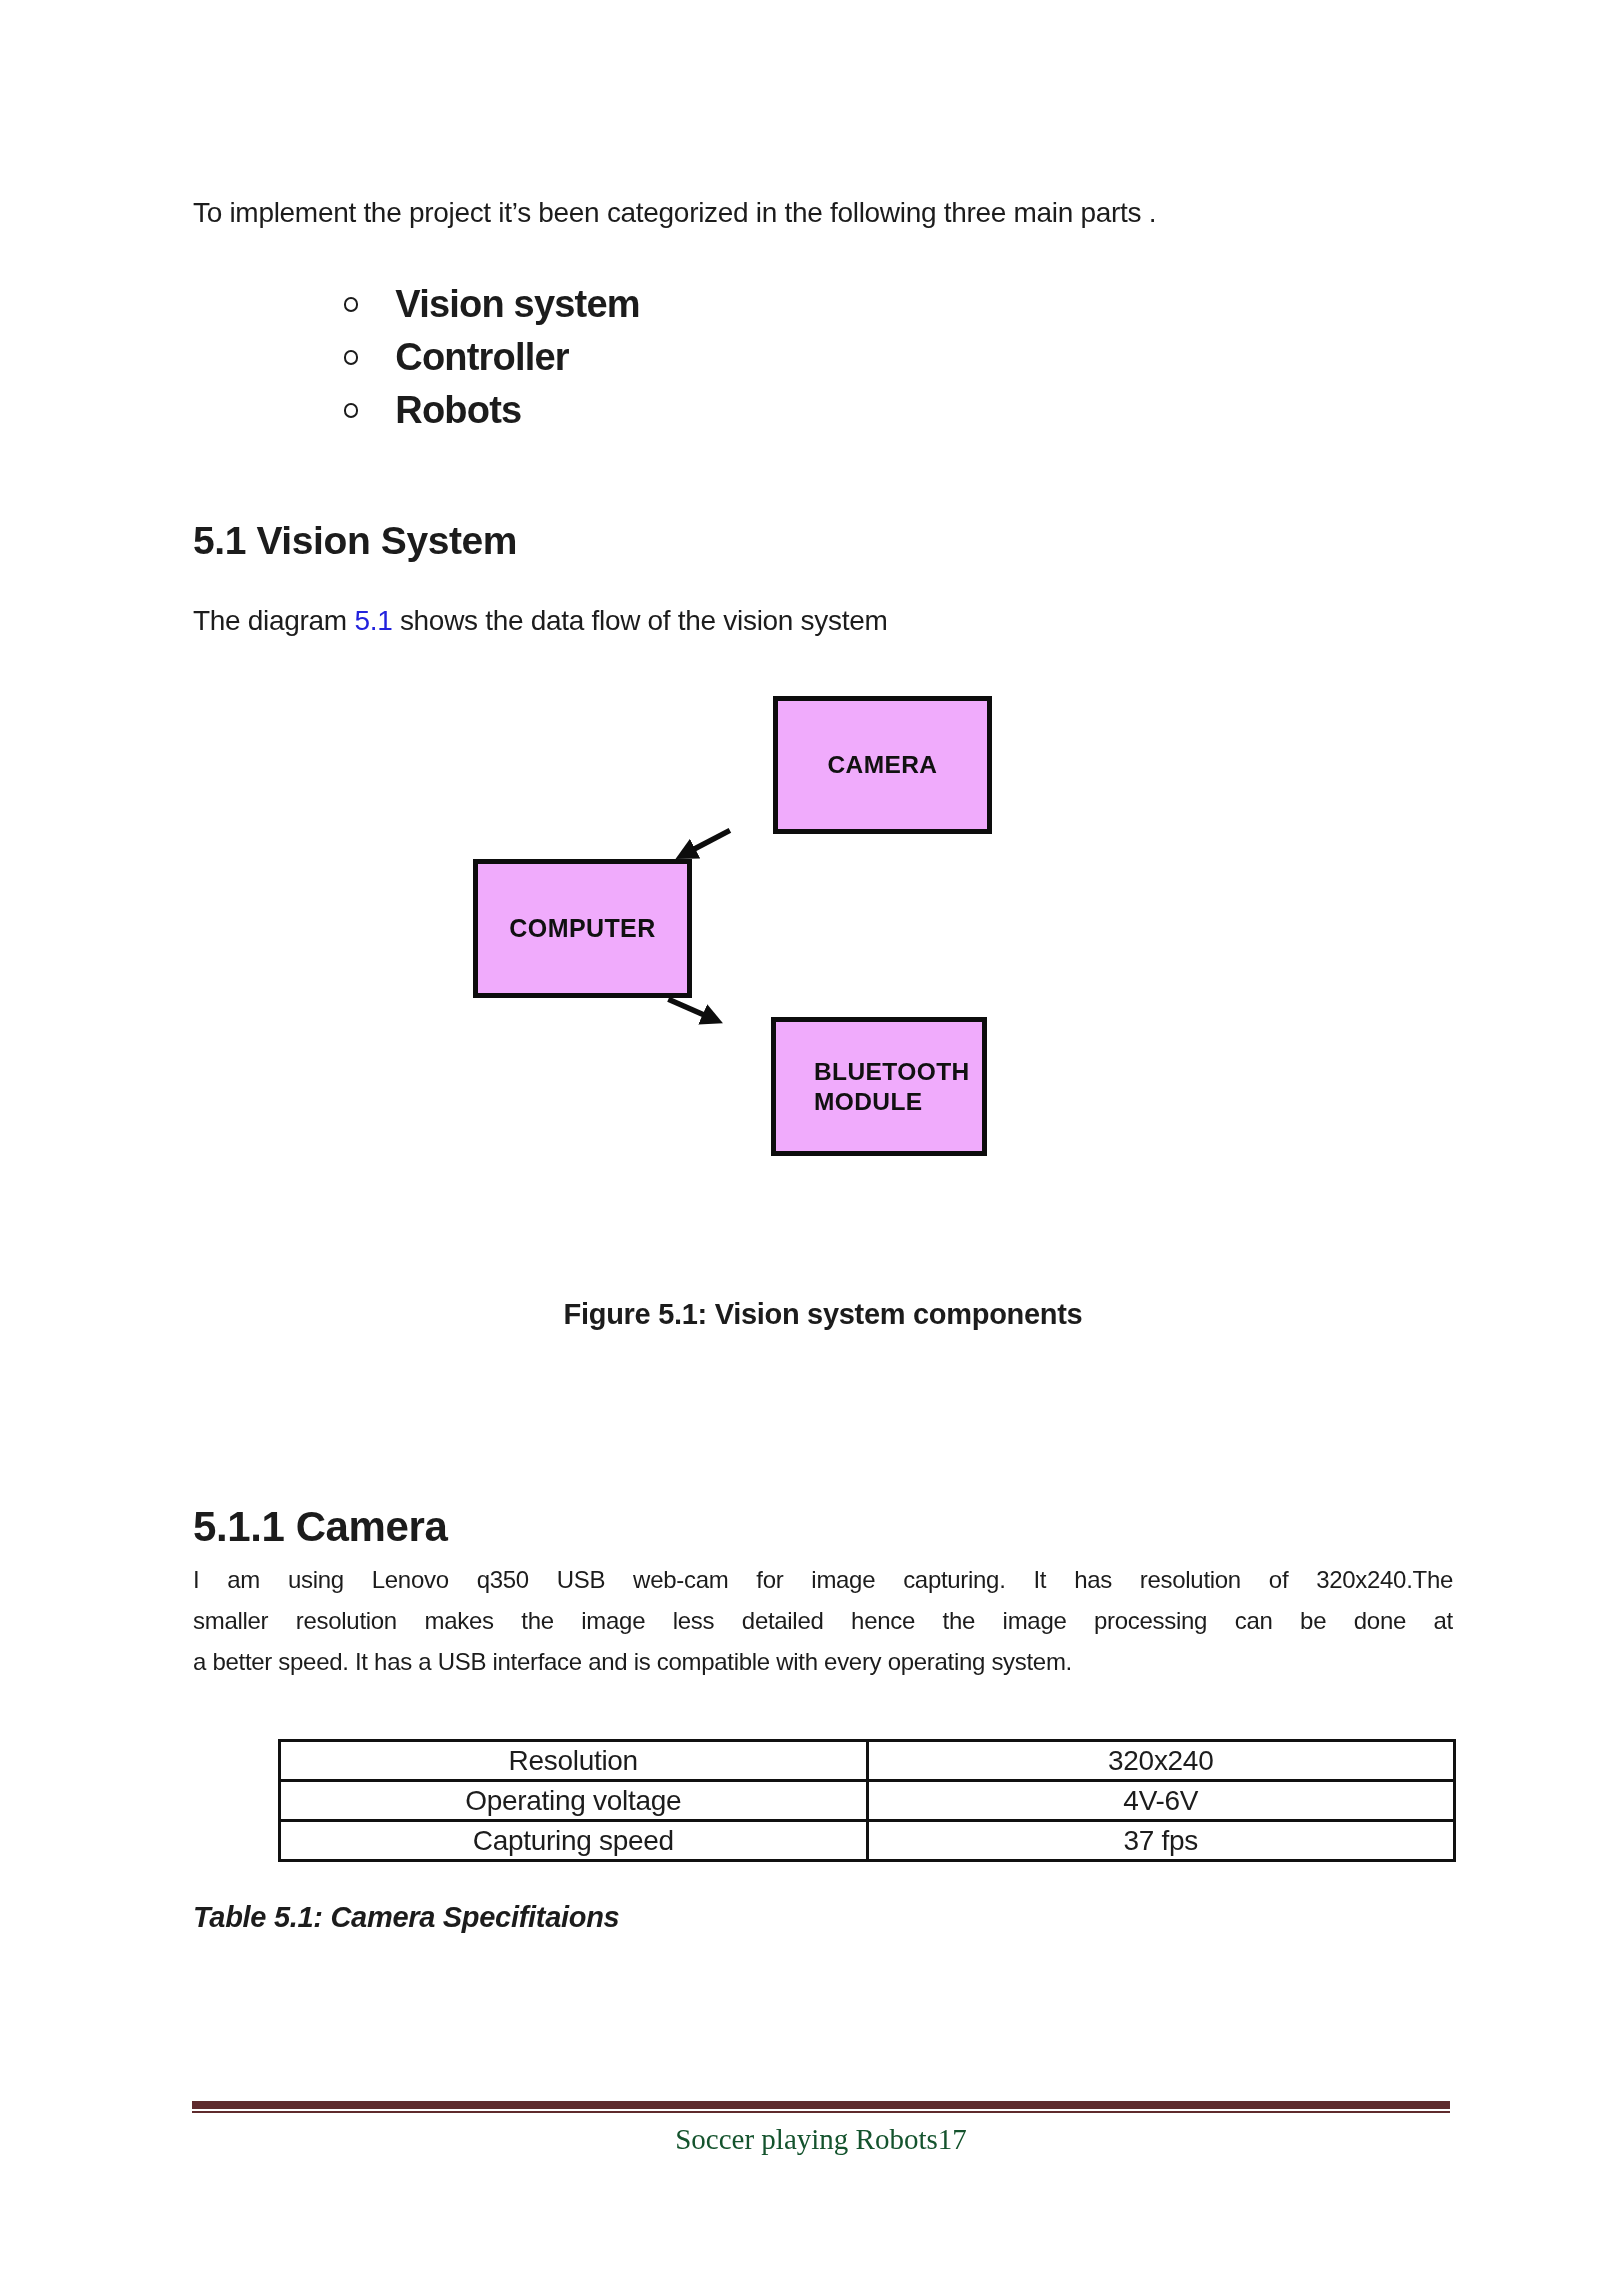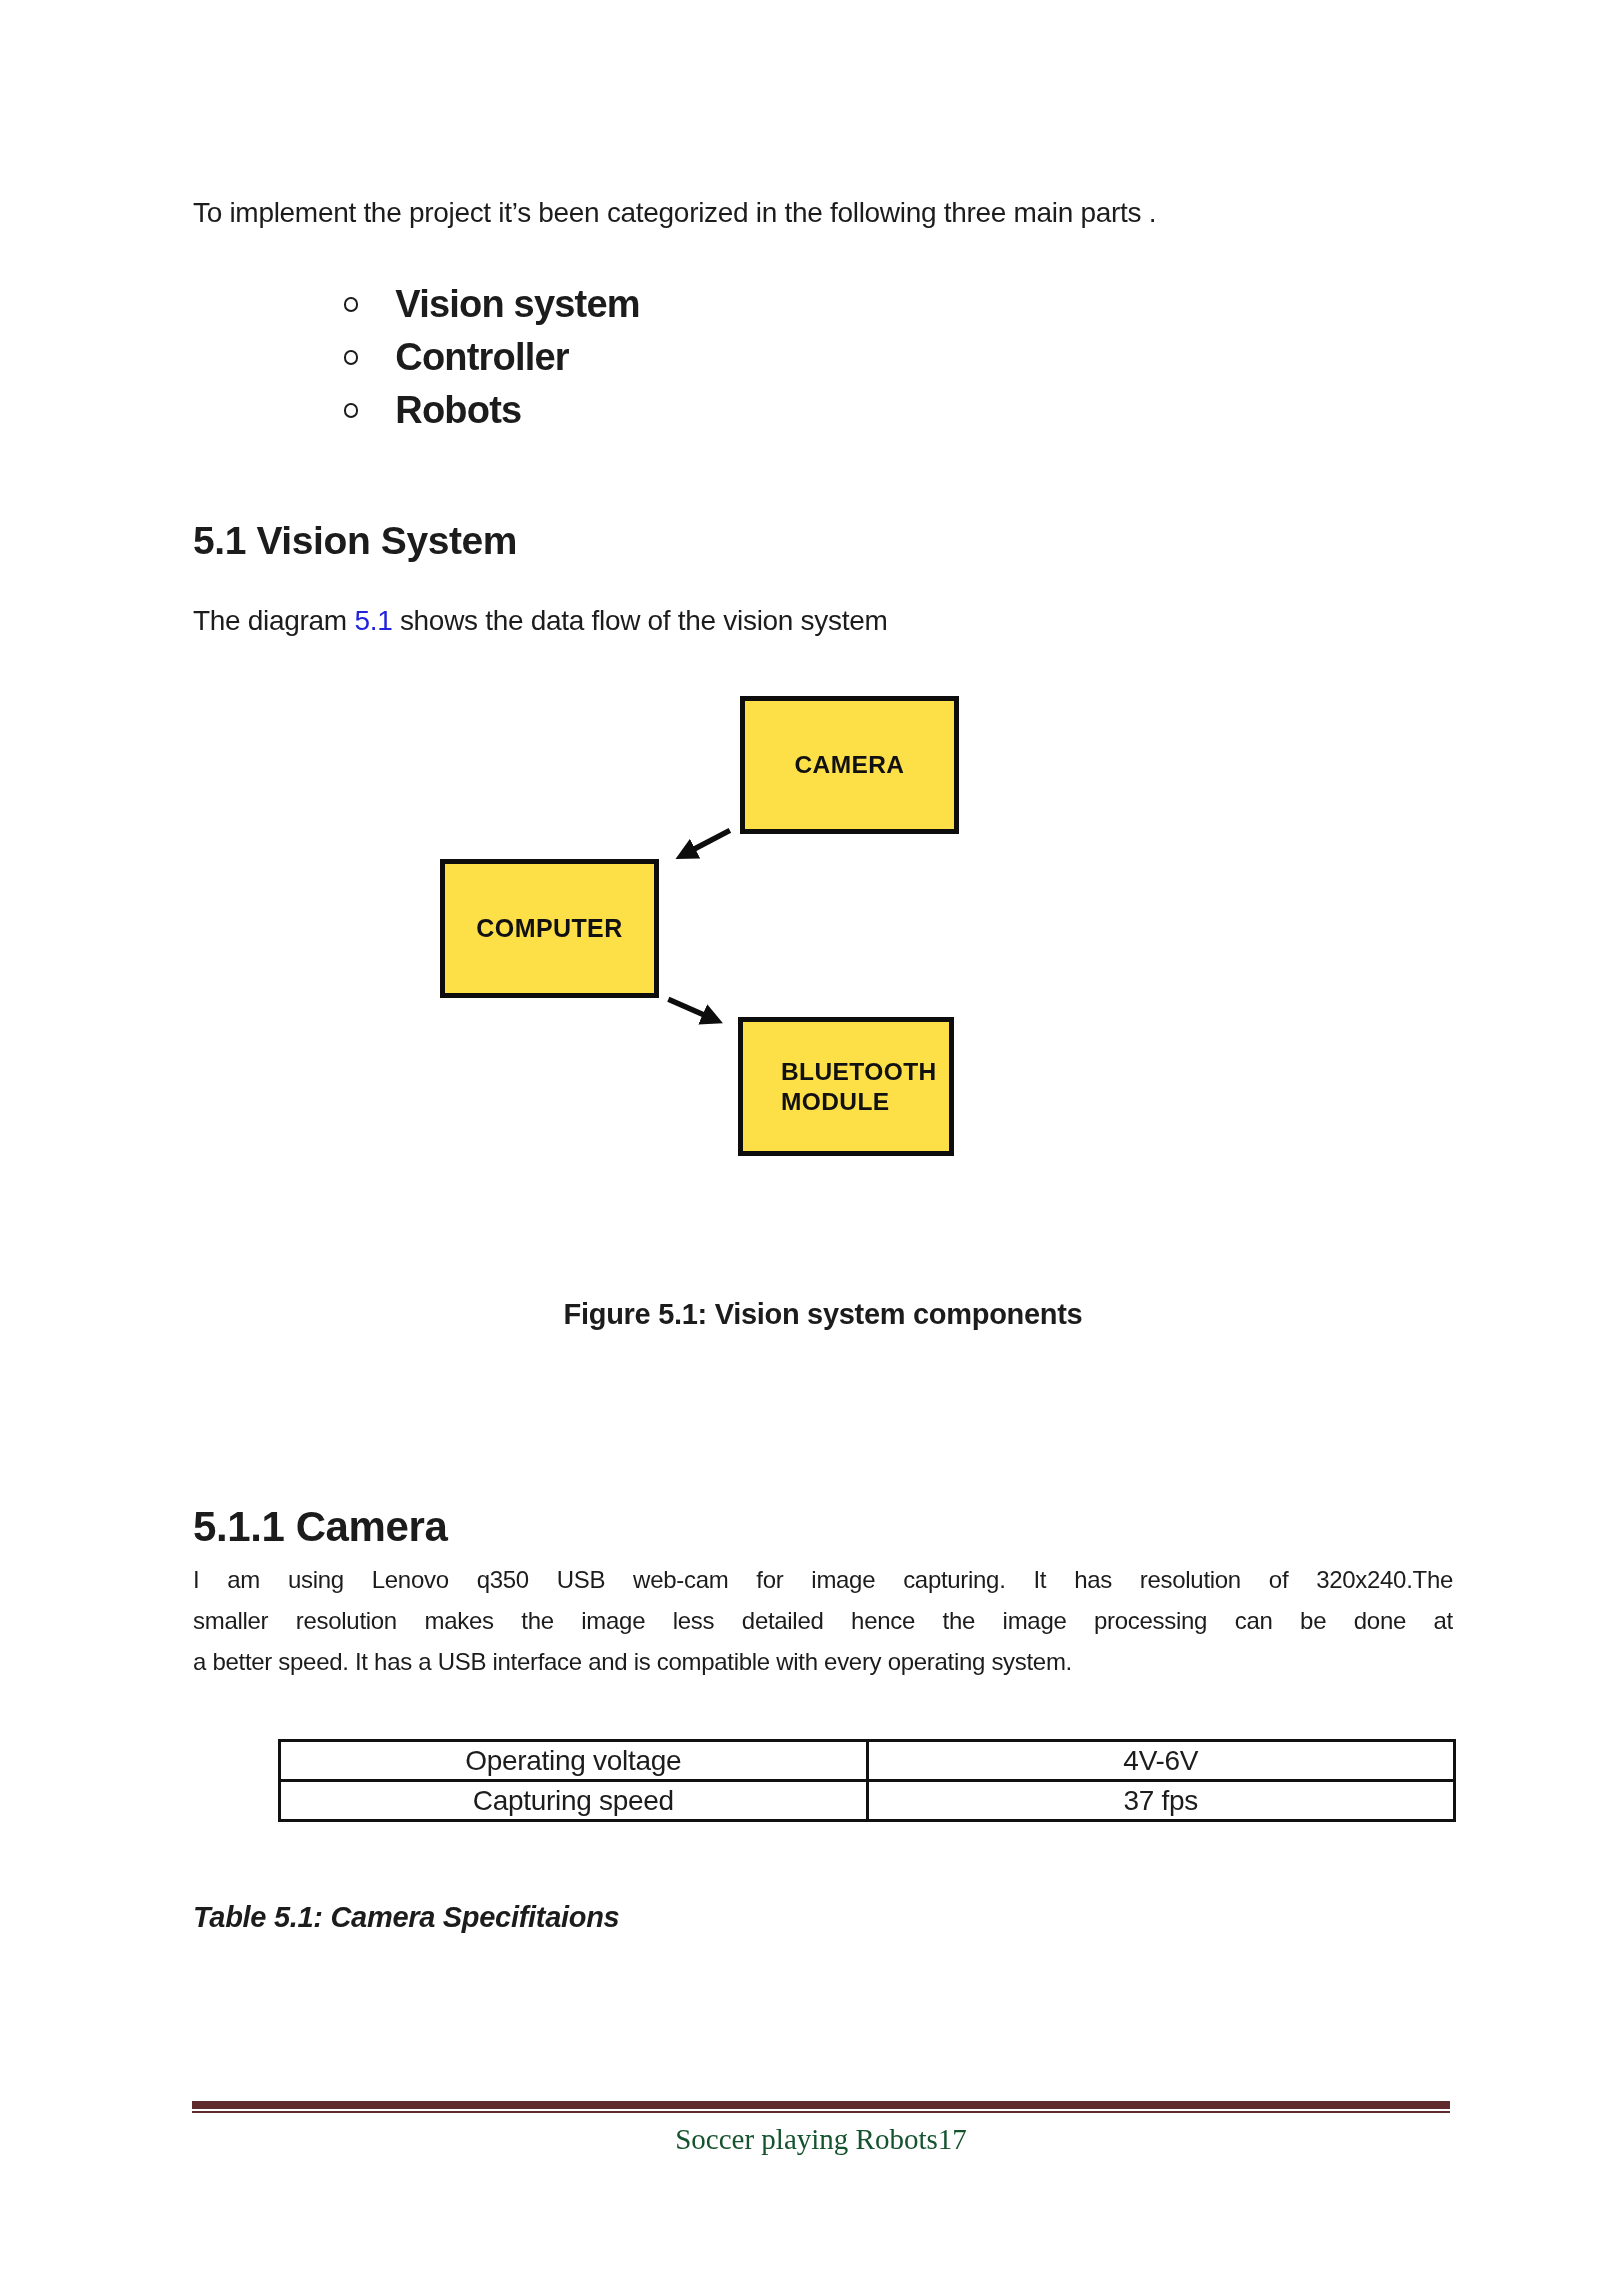--- a/index.html
+++ b/index.html
@@ -29,23 +29,23 @@
     font-size:39px;font-weight:bold;letter-spacing:-0.4px;line-height:51px;
   }
   .lead{
     left:193px;top:601px;width:1105px;
     font-size:28px;line-height:39px;letter-spacing:-0.3px;
   }
   .lead a{color:var(--link,#2222dd);text-decoration:none;cursor:pointer;}
   
   .dbox{
     border:5.5px solid var(--diagram_border,#0d0d0d);
-    box-sizing:border-box;background:#fde047;
+    box-sizing:border-box;background:#f0abfc;
     display:flex;align-items:center;justify-content:center;
-    font-size:24.5px;font-weight:bold;letter-spacing:0.4px;color:#111;
+    font-size:24.5px;font-weight:bold;letter-spacing:0.4px;color:#111;margin-left:33px;
   }
   .dbox.camera{left:740px;top:696px;width:219px;height:138px;}
   .dbox.computer{left:440px;top:859px;width:219px;height:139px;font-size:25px;}
   .dbox.bluetooth{
     left:738px;top:1017px;width:216px;height:139px;
     justify-content:flex-start;padding-left:38px;
   }
   .bt-lines{display:flex;flex-direction:column;line-height:30px;}
   svg.arrows{left:0;top:0;pointer-events:none;}
   
@@ -144,20 +144,24 @@
 
   <div class="abs body-par">
     <div class="jline">I am using Lenovo q350 USB web-cam for image capturing. It has resolution of 320x240.The</div>
     <div class="jline">smaller resolution makes the image less detailed hence the image processing can be done at</div>
     <div class="lline">a better speed. It has a USB interface and is compatible with every operating system.</div>
   </div>
 
   <table class="spec">
     <tbody>
       <tr>
+        <td>Resolution</td>
+        <td>320x240</td>
+      </tr>
+      <tr>
         <td>Operating voltage</td>
         <td>4V-6V</td>
       </tr>
       <tr>
         <td>Capturing speed</td>
         <td>37 fps</td>
       </tr>
     </tbody>
   </table>
 

